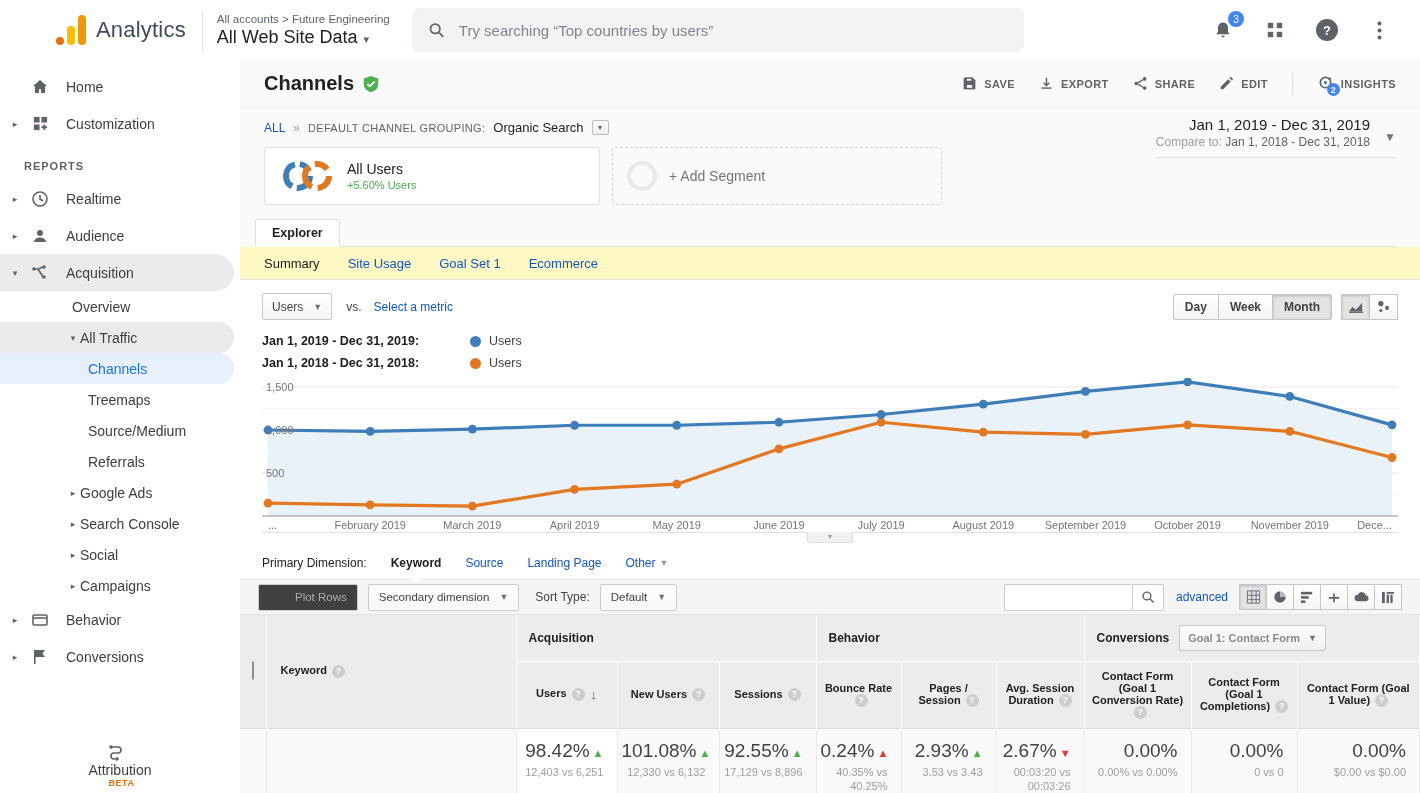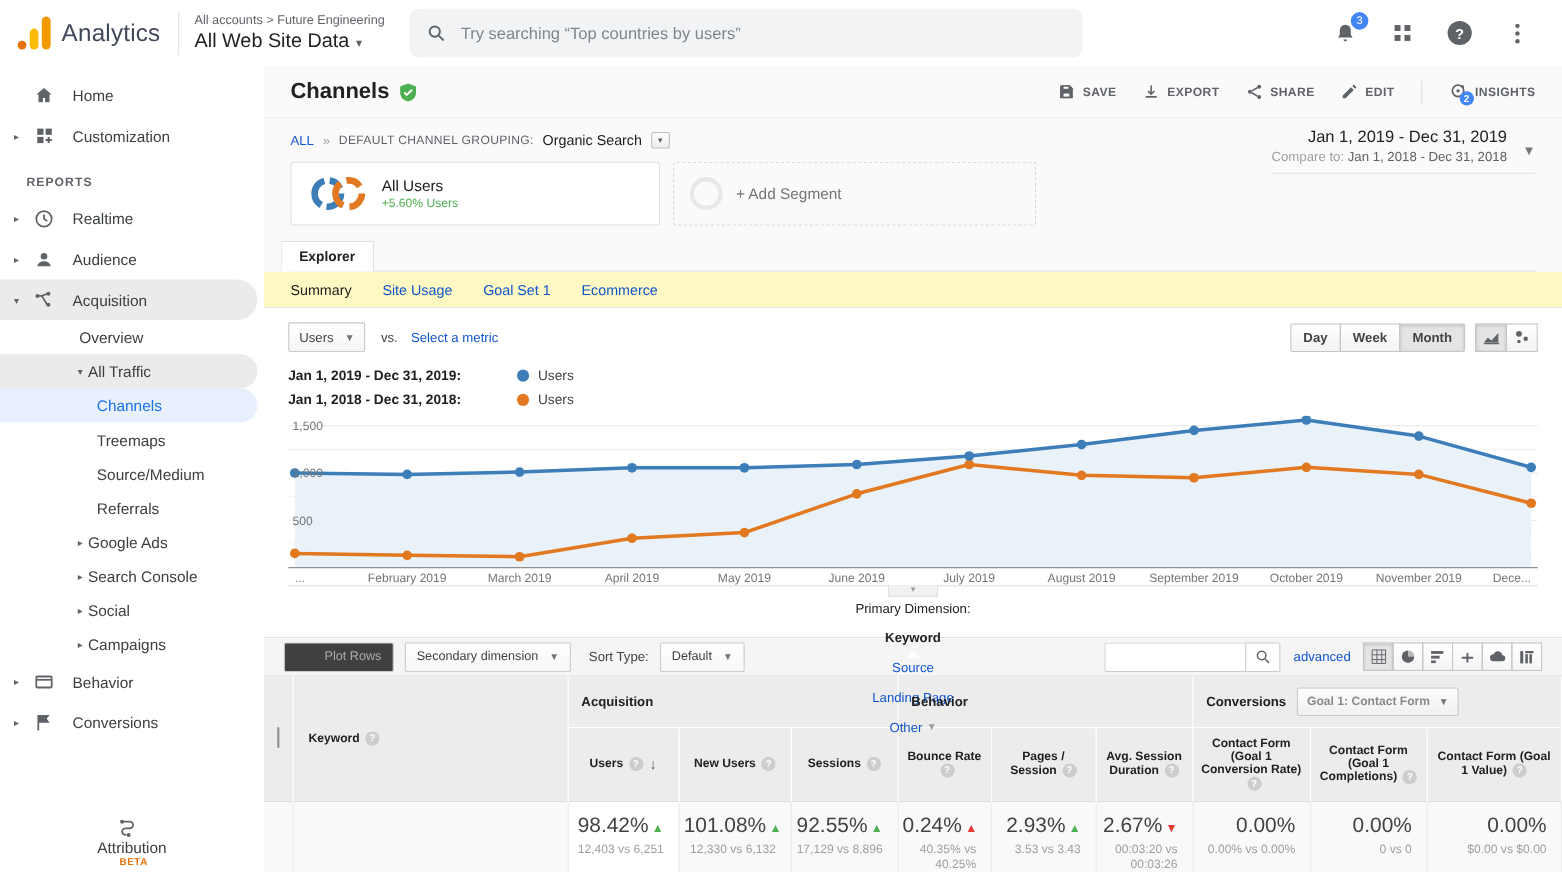--- a/index.html
+++ b/index.html
@@ -1,21 +1,21 @@
 <!DOCTYPE html>
 <html><head>
 <meta charset="utf-8">
 <style>
   * { margin:0; padding:0; box-sizing:border-box; }
   html,body { width:1420px; height:793px; overflow:hidden; background:#fff;
     font-family:"Liberation Sans", sans-serif; color:#3c4043; }
 
   
   .topbar { position:absolute; top:0; left:0; width:1420px; height:60px; background:#fff;
-    display:flex; align-items:center; z-index:30; }
+    display:flex; align-items:center; z-index:30;padding-left:40px; }
   .logo-wrap { display:flex; align-items:flex-end; gap:3px; margin-left:16px; height:30px; }
   .logo-dot { width:8px; height:8px; border-radius:50%; background:#e8710a; }
   .logo-bar-m { width:8px; height:19px; border-radius:4px; background:#fbbc04; }
   .logo-bar-t { width:8px; height:30px; border-radius:4px; background:#f29900; }
   .app-name { font-size:22px; color:#42495b; margin-left:10px; letter-spacing:.2px; }
   .head-divider { width:1px; height:40px; background:#e0e0e0; margin:0 14px 0 16px; }
   .acct { display:flex; flex-direction:column; line-height:1.25; }
   .acct-path { font-size:11.5px; color:#5f6368; }
   .acct-prop { font-size:18px; color:#202124; display:flex; align-items:flex-start; gap:6px; }
   .caret-dn::before { content:"▾"; font-size:11px; color:#5f6368; }
@@ -125,21 +125,21 @@
   .dot-orange { background:#e2781f; }
   .leg-metric { color:#424242; }
 
   .chart-wrap { margin-top:2px; }
   .chart-wrap svg { display:block; }
   .chart-divider { border-top:1px solid #e0e0e0; position:relative; height:14px; }
   .chart-handle { position:absolute; left:50%; transform:translateX(-50%); top:-1px; width:46px; height:11px;
     background:#f1f1f1; border:1px solid #dcdcdc; border-top:none; border-radius:0 0 3px 3px;
     font-size:7px; color:#9e9e9e; text-align:center; line-height:9px; cursor:pointer; }
 
-  .dimbar { height:33px; display:flex; align-items:center; gap:13px; padding:0 22px; font-size:12px;flex-direction:column; }
+  .dimbar { height:33px; display:flex; align-items:center; gap:24px; padding:0 22px; font-size:12px; }
   .dim-label { color:#212121; }
   .dim-active { font-weight:bold; color:#212121; position:relative; cursor:default; }
   .dim-active::after { content:""; position:absolute; left:50%; bottom:-11px; transform:translateX(-50%);
     border:6px solid transparent; border-bottom-color:#fff; z-index:5; }
   .dim-other { display:flex; align-items:center; gap:4px; }
   .dim-other .c { font-size:9px; color:#9e9e9e; }
 
   .ttoolbar { height:36px; background:#f5f5f5; border-top:1px solid #e3e3e3; border-bottom:1px solid #e3e3e3;
     display:flex; align-items:center; padding:0 18px; gap:10px; }
   .tbtn { height:27px; border:1px solid #ccc; border-radius:2px; background:linear-gradient(#fff,#f7f7f7);

